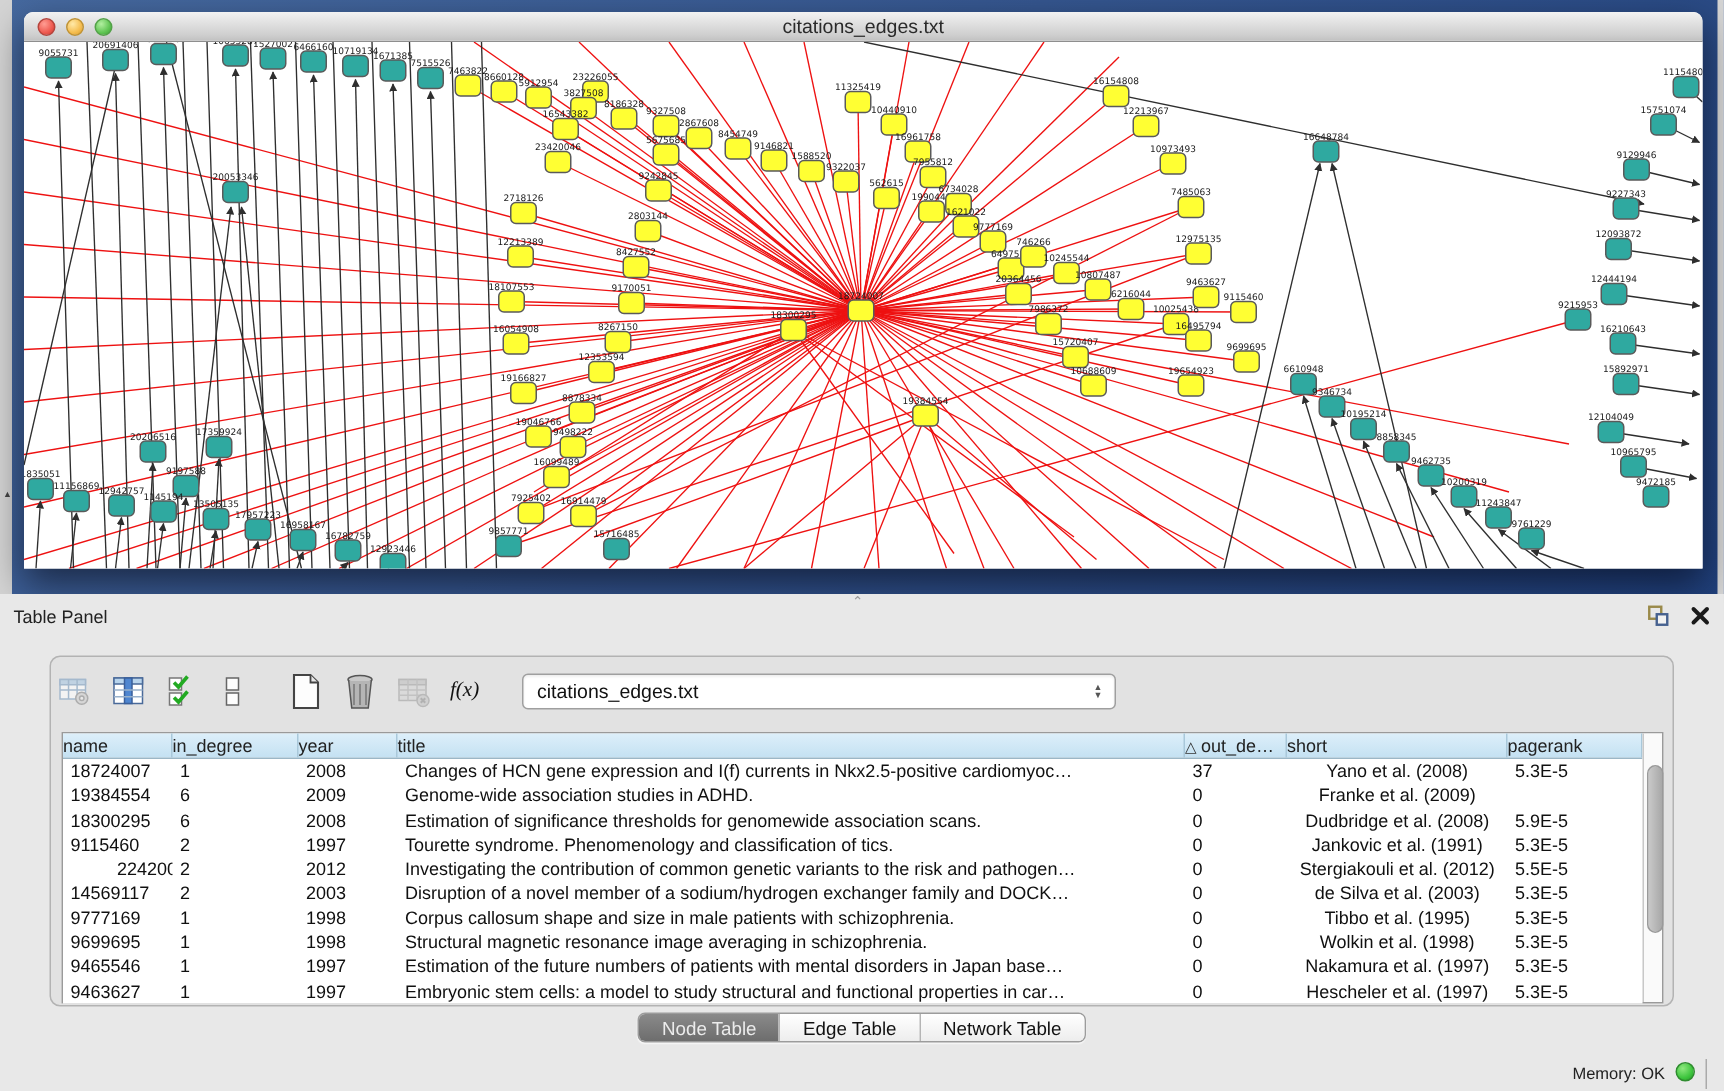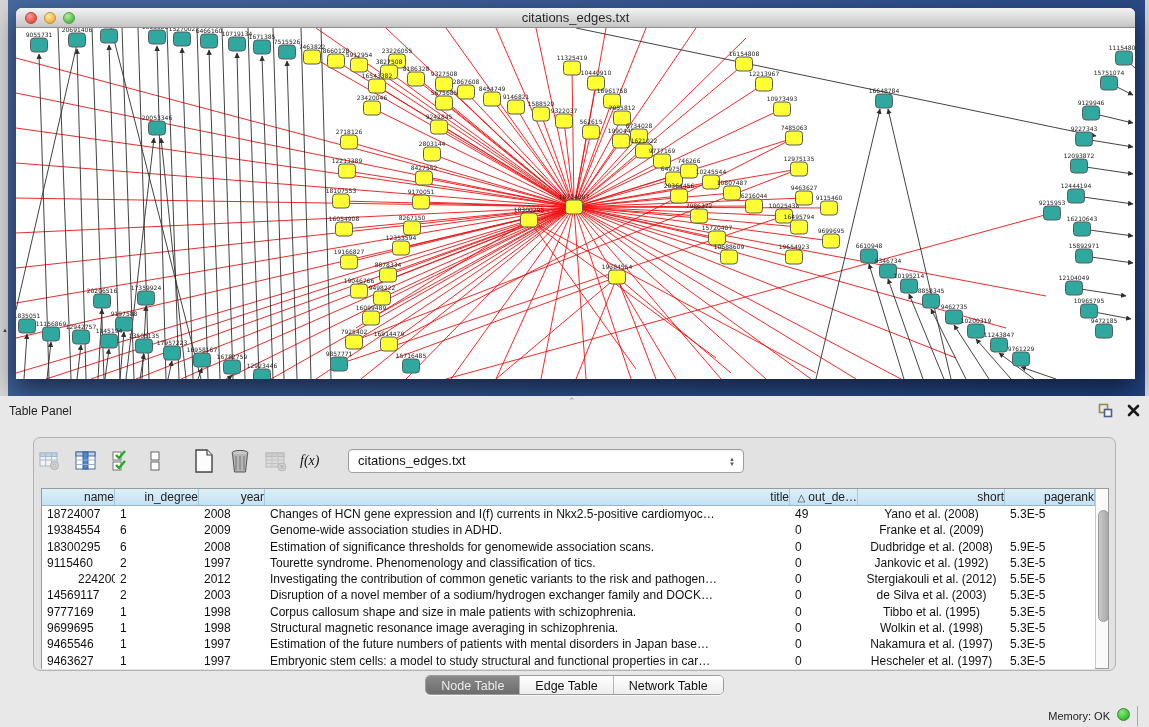--- a/index.html
+++ b/index.html
@@ -54,21 +54,21 @@
   .stepper { position:absolute; right:6px; top:3px; width:10px; height:18px;
     display:flex; flex-direction:column; align-items:center; justify-content:center;
     color:#555; font-size:6px; line-height:5px; }
 
   .tbl { position:absolute; left:7px; top:50px; width:1068px; height:181px;
     background:#fff; border:1px solid #9a9a9a; display:flex; }
   .tbl-main { width:1053px; }
   .tbl-header { display:flex; height:17px;
     background:linear-gradient(#ddeffa,#c4e1f2);
     border-bottom:1px solid #9bb6c6; }
-  .th { font-size:12px; color:#222; text-align:right; line-height:16px;
+  .th { font-size:12px; color:#222; text-align:left; line-height:16px;
     border-right:1px solid #a9c8da; overflow:hidden; white-space:nowrap; }
   .th .sort { font-size:10px; margin-right:3px; color:#333; }
   .tbl-body { }
   .tr { display:flex; height:16.3px; background:#fff; }
   .td { font-size:12px; color:#101010; line-height:16px; overflow:hidden;
     white-space:nowrap; padding-left:5px; }
   .td.center { text-align:center; padding-left:0; }
   .vscroll { width:15px; background:#fafafa; border-left:1px solid #c8c8c8; position:relative; }
   .vthumb { position:absolute; left:2px; top:21px; width:11px; height:112px; border-radius:6px;
     background:linear-gradient(90deg,#c9c9c9,#a8a8a8); border:1px solid #9a9a9a; }
@@ -823,21 +823,21 @@
               <div class="th" style="width: 68px;"><span class="sort">△</span>out_de…</div>
               <div class="th" style="width: 147px;">short</div>
               <div class="th" style="width: 90px;">pagerank</div>
             </div>
           <div class="tbl-body" id="tbl-body">
               <div class="tr">
                 <div class="td" style="width: 73px;">18724007</div>
                 <div class="td" style="width: 84px;">1</div>
                 <div class="td" style="width: 66px;">2008</div>
                 <div class="td" style="width: 525px;">Changes of HCN gene expression and I(f) currents in Nkx2.5-positive cardiomyoc…</div>
-                <div class="td" style="width: 68px;">49</div>
+                <div class="td" style="width: 68px;">37</div>
                 <div class="td center" style="width: 147px;">Yano et al. (2008)</div>
                 <div class="td" style="width: 90px;">5.3E-5</div>
               </div>
               <div class="tr">
                 <div class="td" style="width: 73px;">19384554</div>
                 <div class="td" style="width: 84px;">6</div>
                 <div class="td" style="width: 66px;">2009</div>
                 <div class="td" style="width: 525px;">Genome-wide association studies in ADHD.</div>
                 <div class="td" style="width: 68px;">0</div>
                 <div class="td center" style="width: 147px;">Franke et al. (2009)</div>
@@ -851,21 +851,21 @@
                 <div class="td" style="width: 68px;">0</div>
                 <div class="td center" style="width: 147px;">Dudbridge et al. (2008)</div>
                 <div class="td" style="width: 90px;">5.9E-5</div>
               </div>
               <div class="tr">
                 <div class="td" style="width: 73px;">9115460</div>
                 <div class="td" style="width: 84px;">2</div>
                 <div class="td" style="width: 66px;">1997</div>
                 <div class="td" style="width: 525px;">Tourette syndrome. Phenomenology and classification of tics.</div>
                 <div class="td" style="width: 68px;">0</div>
-                <div class="td center" style="width: 147px;">Jankovic et al. (1992)</div>
+                <div class="td center" style="width: 147px;">Jankovic et al. (1991)</div>
                 <div class="td" style="width: 90px;">5.3E-5</div>
               </div>
               <div class="tr">
                 <div class="td" style="width: 73px; padding-left: 36px;">22420046</div>
                 <div class="td" style="width: 84px;">2</div>
                 <div class="td" style="width: 66px;">2012</div>
                 <div class="td" style="width: 525px;">Investigating the contribution of common genetic variants to the risk and pathogen…</div>
                 <div class="td" style="width: 68px;">0</div>
                 <div class="td center" style="width: 147px;">Stergiakouli et al. (2012)</div>
                 <div class="td" style="width: 90px;">5.5E-5</div>

